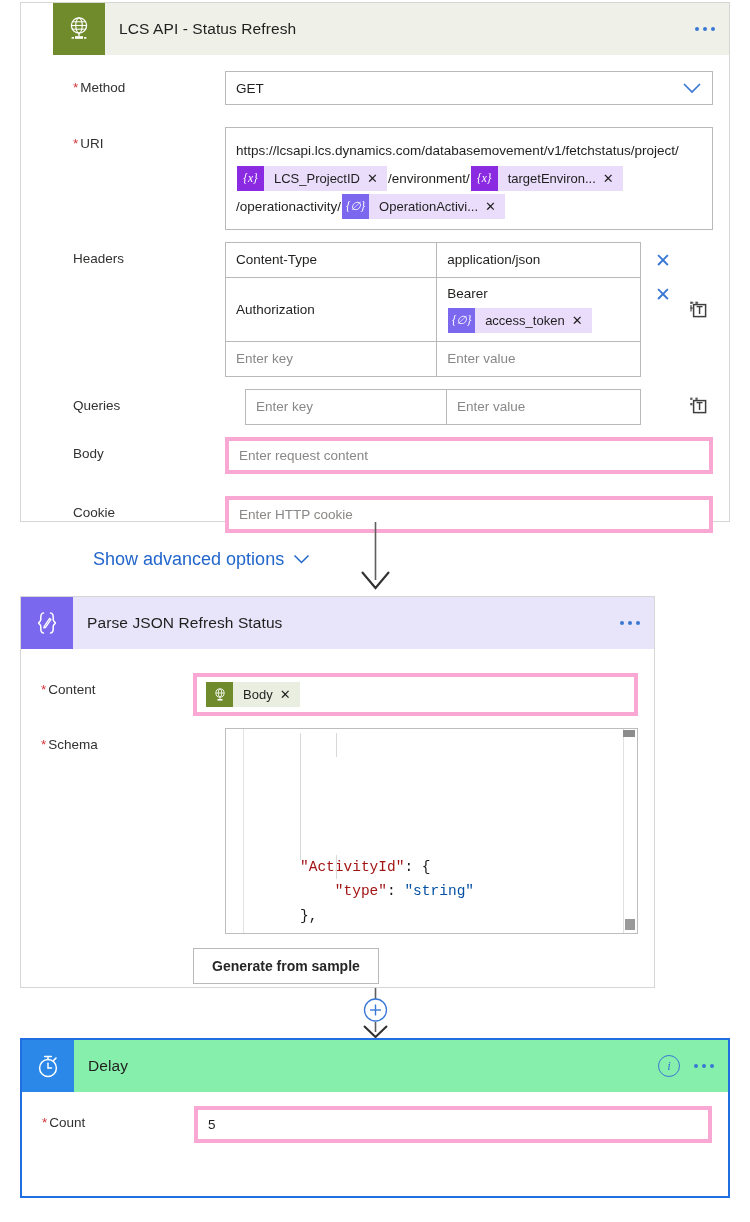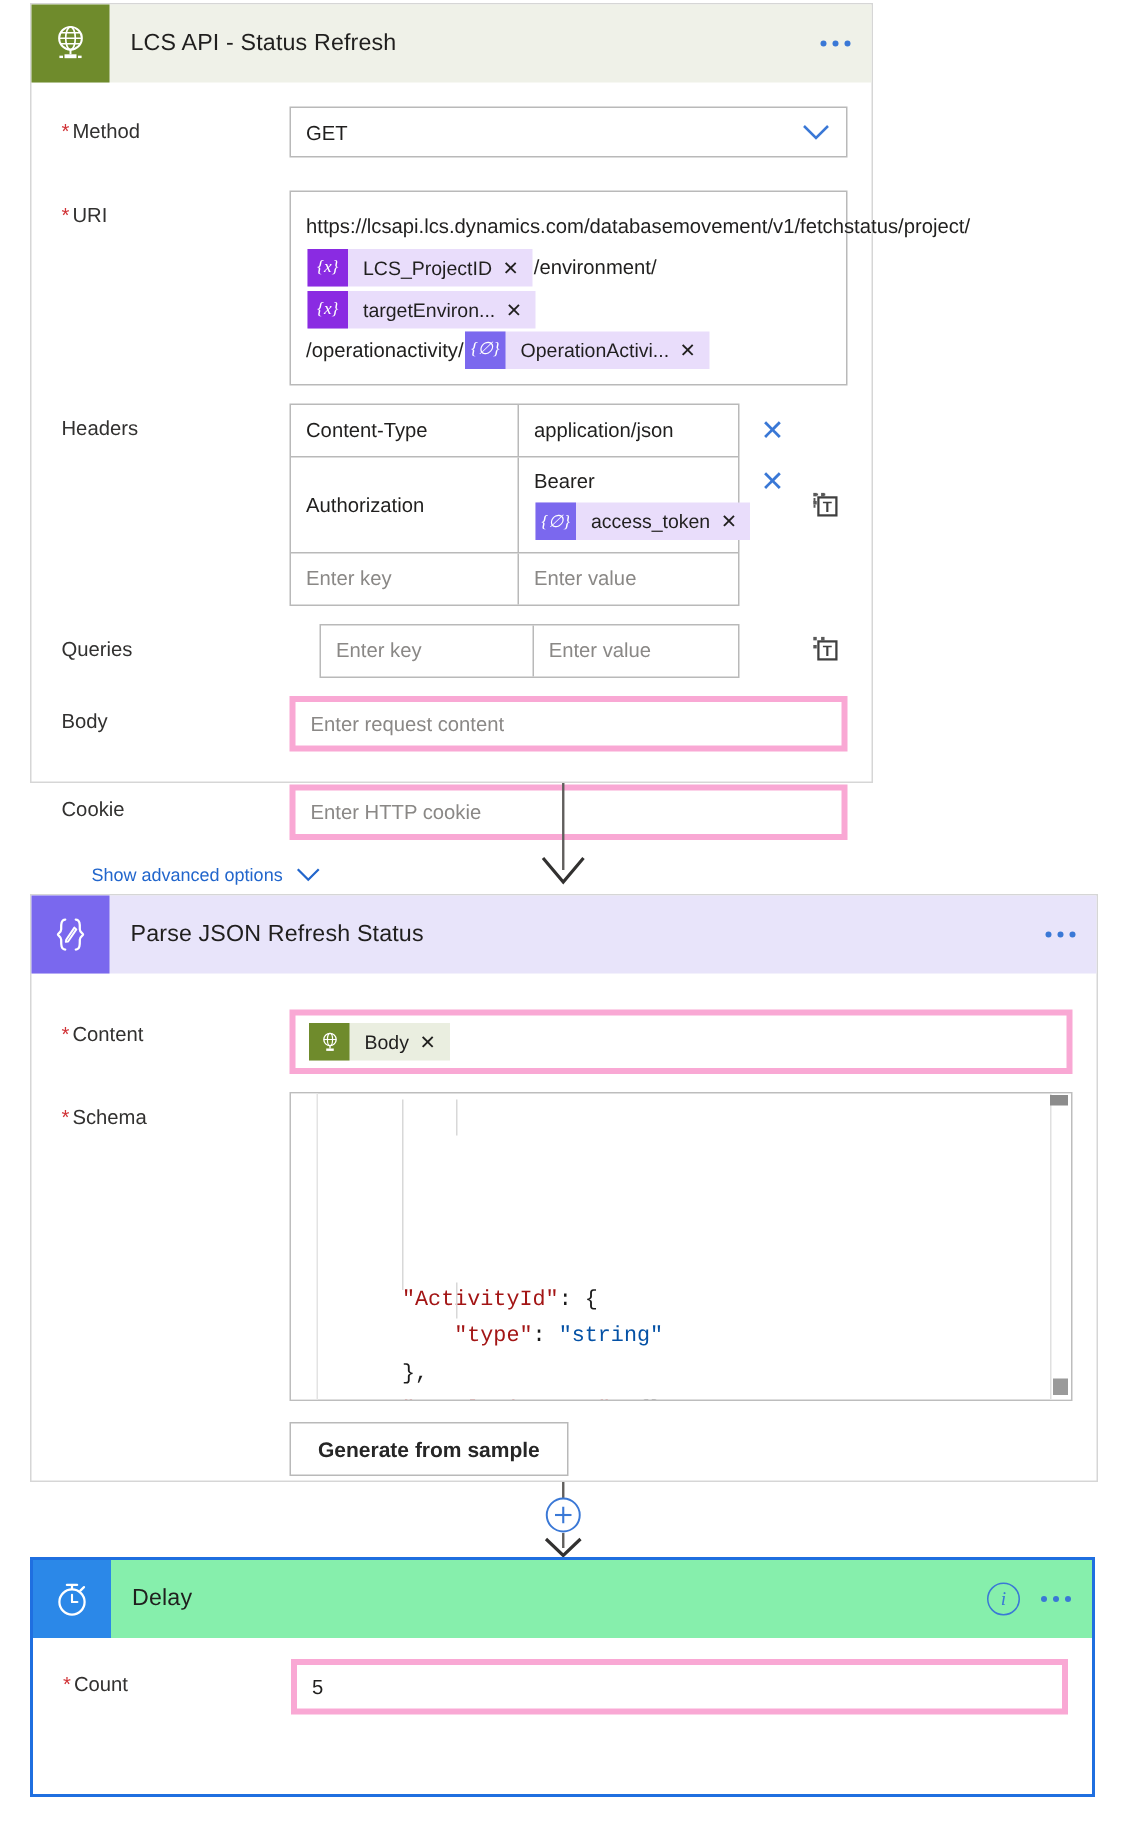--- a/index.html
+++ b/index.html
@@ -118,21 +118,21 @@
   .del-x {
     color:#3a78d6; font-size: 19px; line-height:1;
     position:absolute; left: 14px; cursor:pointer;
     font-family:"Liberation Sans", sans-serif; font-weight: 300;
   }
   .txtmode {
     position:absolute; right: 2px; cursor:pointer;
   }
 
   .adv-link {
-    margin: 16px 0 0 0; color:#2266cc; font-size:12px;
+    margin: 16px 0 0 0; color:#2266cc; font-size:18px;
     display:inline-flex; align-items:center; gap:9px; cursor:pointer;
   }
 
   
   .conn { position:absolute; left:0; width:750px; }
 
   
   .code-box {
     border:1px solid #bdbdbd; background:#fff;
     height: 206px; position:relative; overflow:hidden;
@@ -167,21 +167,21 @@
   }
 
   
   .card.selected { border: 2px solid #1f6fe0; }
 </style>
 </head>
 <body>
 
 <div class="canvas">
 
-  <div class="card" style="left:20px; top:2px; width:562px; height:520px;">
+  <div class="card" style="left:20px; top:2px; width:710px; height:520px;padding-left:32px;">
 
     <div class="card-header" style="background:#eff1e8;">
       <div class="card-icon" style="background:#6f8b2c;">
         <svg width="28" height="28" viewBox="0 0 28 28">
           <circle cx="14" cy="10.5" r="7.6" fill="none" stroke="#fff" stroke-width="1.3"></circle>
           <ellipse cx="14" cy="10.5" rx="3.2" ry="7.6" fill="none" stroke="#fff" stroke-width="1.1"></ellipse>
           <line x1="6.4" y1="10.5" x2="21.6" y2="10.5" stroke="#fff" stroke-width="1.1"></line>
           <line x1="7.3" y1="6.8" x2="20.7" y2="6.8" stroke="#fff" stroke-width="1"></line>
           <line x1="7.3" y1="14.2" x2="20.7" y2="14.2" stroke="#fff" stroke-width="1"></line>
           <line x1="14" y1="18.1" x2="14" y2="21.2" stroke="#fff" stroke-width="1.3"></line>
@@ -346,21 +346,21 @@
     </div>
   </div>
 
   <div class="conn" style="top:522px; height:74px;">
     <svg width="750" height="74" viewBox="0 0 750 74">
       <line x1="375.5" y1="0" x2="375.5" y2="58" stroke="#605e5c" stroke-width="1.6"></line>
       <polyline points="362,50 375.5,66 389,50" fill="none" stroke="#323130" stroke-width="2.1"></polyline>
     </svg>
   </div>
 
-  <div class="card" style="left:20px; top:596px; width:712px; height:392px;">
+  <div class="card" style="left:20px; top:596px; width:635px; height:392px;">
 
     <div class="card-header" style="background:#e8e4fa;">
       <div class="card-icon" style="background:#7a68ee;">
         <svg width="30" height="30" viewBox="0 0 30 30">
           <path d="M11.5 5 C8.4 5 8.8 9.2 8.8 11.5 C8.8 13.6 6.6 14.2 6.6 15 C6.6 15.8 8.8 16.4 8.8 18.5 C8.8 20.8 8.4 25 11.5 25" fill="none" stroke="#fff" stroke-width="1.5" stroke-linecap="round"></path>
           <path d="M18.5 5 C21.6 5 21.2 9.2 21.2 11.5 C21.2 13.6 23.4 14.2 23.4 15 C23.4 15.8 21.2 16.4 21.2 18.5 C21.2 20.8 21.6 25 18.5 25" fill="none" stroke="#fff" stroke-width="1.5" stroke-linecap="round"></path>
           <path d="M17.6 10.4 L12.1 18.6 M17.6 10.4 L18.9 11.6 L13.4 19.7 L11.9 19.9 L12.1 18.6 Z" fill="none" stroke="#fff" stroke-width="1.3" stroke-linejoin="round"></path>
         </svg>
       </div>
       <div class="card-title">Parse JSON Refresh Status</div>
@@ -391,21 +391,21 @@
                   <rect x="9.6" y="21" width="8.8" height="2.8" fill="#fff"></rect>
                 </svg>
               </span>
               <span class="chip-txt">Body</span>
               <span class="chip-x">✕</span>
             </span>
           </div>
         </div>
       </div>
 
-      <div class="row" style="margin-bottom:14px;">
+      <div class="row" style="margin-bottom:14px;gap:32px;">
         <div class="row-label">
           <span class="req">*</span><span>Schema</span>
         </div>
         <div class="row-field">
           <div class="code-box">
             <div class="code-gutter"></div>
             <div class="code-area" id="code-area">
               <div class="indent-guide" style="top:4px; height:127px;"></div>
               <div class="indent-guide" style="left:92px; top:4px; height:24px;"></div>
               <div class="indent-guide" style="left:92px; top:126px; height:24px;"></div>

